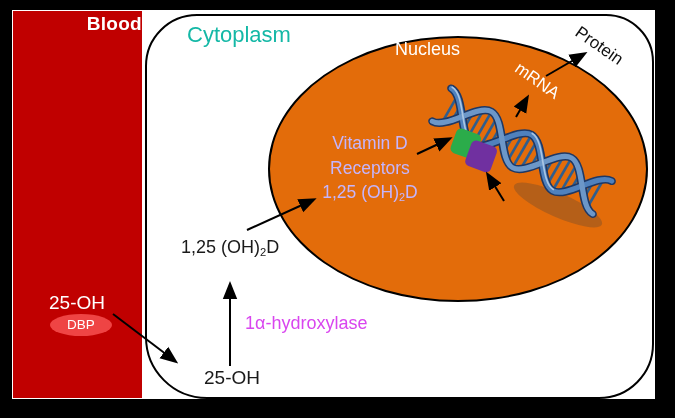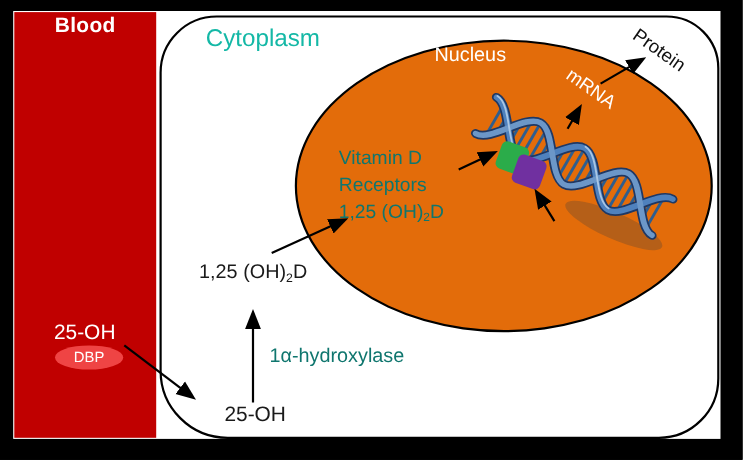--- a/index.html
+++ b/index.html
@@ -2,35 +2,35 @@
 <html><head>
 <meta charset="utf-8">
 <style>
   html,body{margin:0;padding:0;background:#000;}
   .stage{
     position:relative;width:675px;height:418px;background:#000;
     font-family:"Liberation Sans", sans-serif;overflow:hidden;
   }
   .canvas-white{position:absolute;left:12px;top:10px;width:643px;height:389px;background:#ffffff;}
   .blood-bar{position:absolute;left:13px;top:11px;width:129px;height:387px;background:#C00000;}
-  .blood-title{position:absolute;left:13px;top:13px;width:129px;text-align:center;
+  .blood-title{position:absolute;left:13px;top:13px;width:129px;text-align:right;
     color:#fff;font-size:19px;font-weight:600;letter-spacing:.3px;}
   .cell{position:absolute;left:145px;top:14px;width:509px;height:385px;background:#fff;
     border:2px solid #000;box-sizing:border-box;
     border-radius:52px 48px 55px 62px;}
   .cytoplasm-title{position:absolute;left:187px;top:22px;color:#14b8a6;font-size:22px;}
   .nucleus{position:absolute;left:268px;top:36px;width:380px;height:266px;background:#E36C0A;
     border:2px solid #000;box-sizing:border-box;border-radius:50%;}
   .nucleus-title{position:absolute;left:395px;top:39px;color:#fff;font-size:18px;}
-  .vdr-block{position:absolute;left:308px;top:131px;width:124px;
-    color:#0f766e;font-size:17.5px;line-height:24.5px;}
+  .vdr-block{position:absolute;left:308px;top:131px;width:124px;text-align:center;
+    color:#c4b5fd;font-size:17.5px;line-height:24.5px;}
   .rxr-block{position:absolute;left:398px;top:209px;width:200px;text-align:center;
     color:#fff;font-size:17.5px;line-height:23.5px;}
   .calcitriol-cyto{position:absolute;left:181px;top:237px;color:#1a1a1a;font-size:18px;}
-  .enzyme-label{position:absolute;left:245px;top:313px;color:#0f766e;font-size:18px;}
+  .enzyme-label{position:absolute;left:245px;top:313px;color:#d946ef;font-size:18px;}
   .oh25-cyto{position:absolute;left:204px;top:367px;color:#1a1a1a;font-size:19px;}
   .oh25-blood{position:absolute;left:49px;top:292px;width:56px;text-align:center;color:#fff;font-size:19px;}
   .dbp-ellipse{position:absolute;left:50px;top:314px;width:62px;height:22px;background:#ef4444;
     border-radius:50%;color:#fff;font-size:13.5px;line-height:22px;text-align:center;}
   .mrna-label{position:absolute;left:506px;top:71px;width:62px;text-align:center;color:#fff;
     font-size:17px;transform:rotate(35deg);transform-origin:center;}
   .protein-label{position:absolute;left:562px;top:36px;width:74px;text-align:center;color:#111;
     font-size:17px;transform:rotate(35deg);transform-origin:center;}
   sub.s2{font-size:.62em;vertical-align:-0.28em;}
   svg.overlay{position:absolute;left:0;top:0;width:675px;height:418px;pointer-events:none;}

